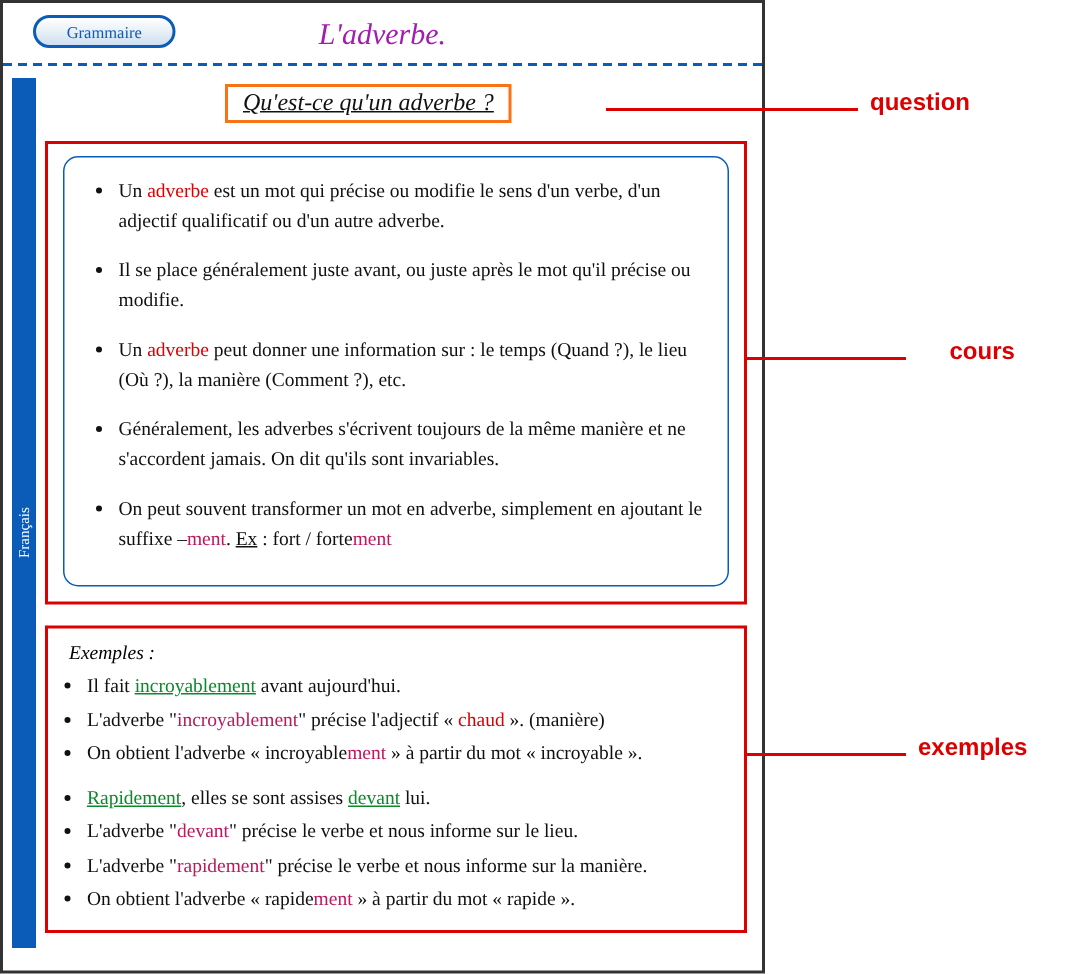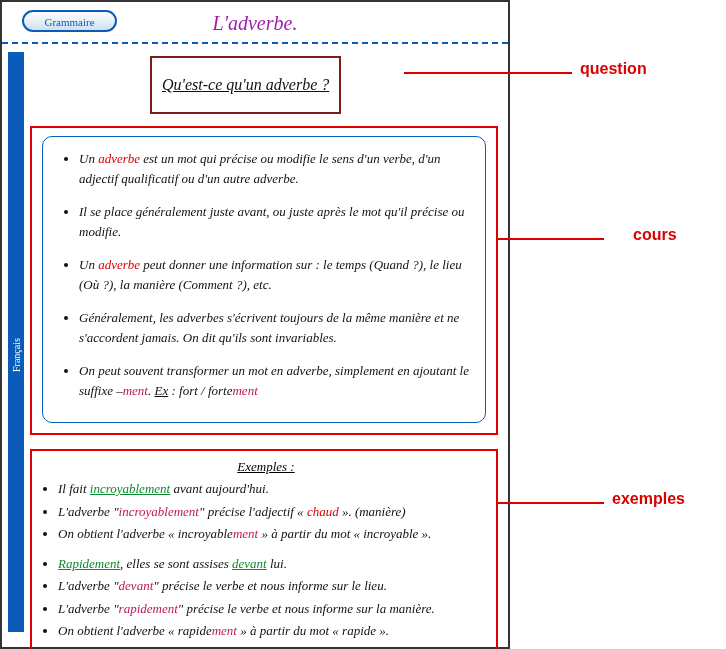--- a/index.html
+++ b/index.html
@@ -74,23 +74,23 @@
     color: #a21caf;
   }
   .content {
     position: absolute;
     left: 28px;
     top: 50px;
     right: 10px;
     bottom: 28px;
   }
   .question-box {
-    border: 2px solid #7f1d1d;
+    border: 2px solid #f97316;
     display: inline-block;
-    padding: 18px 10px;
+    padding: 2px 10px;
     margin-left: 120px;
     margin-top: 4px;
   }
   .question-text {
     font-family: 'Brush Script MT', cursive;
     font-style: italic;
     font-size: 16px;
     color: #111;
     text-decoration: underline;
   }
@@ -99,36 +99,33 @@
     border: 2px solid #d00;
     padding: 8px 10px 10px 10px;
     position: relative;
   }
   .cours-inner {
     border: 1.5px solid #0a5cb8;
     border-radius: 10px;
     padding: 8px 8px 8px 20px;
   }
   .cours-inner li, .ex-box li {
-    font-style: italic;
     color: #111;
     margin-bottom: 14px;
     line-height: 1.5;
   }
   ul { margin: 4px 0 0 0; padding-left: 16px; }
   .ex-box {
     margin-top: 14px;
     border: 2px solid #d00;
     padding: 6px 10px 8px 10px;
   }
   .ex-title {
     font-style: italic;
-    text-decoration: underline;
     margin: 2px 0 4px 4px;
-    text-align: center;
   }
   .ex-box li { margin-bottom: 3px; }
   .ex-box ul + ul { margin-top: 10px; }
   .kw-red  { color: #d00; }
   .kw-green{ color: #0a8a2a; text-decoration: underline; }
   .kw-green-nou{ color: #be185d; }
   .u { text-decoration: underline; }
   .footer {
     position: absolute;
     left: 28px; right: 10px;

